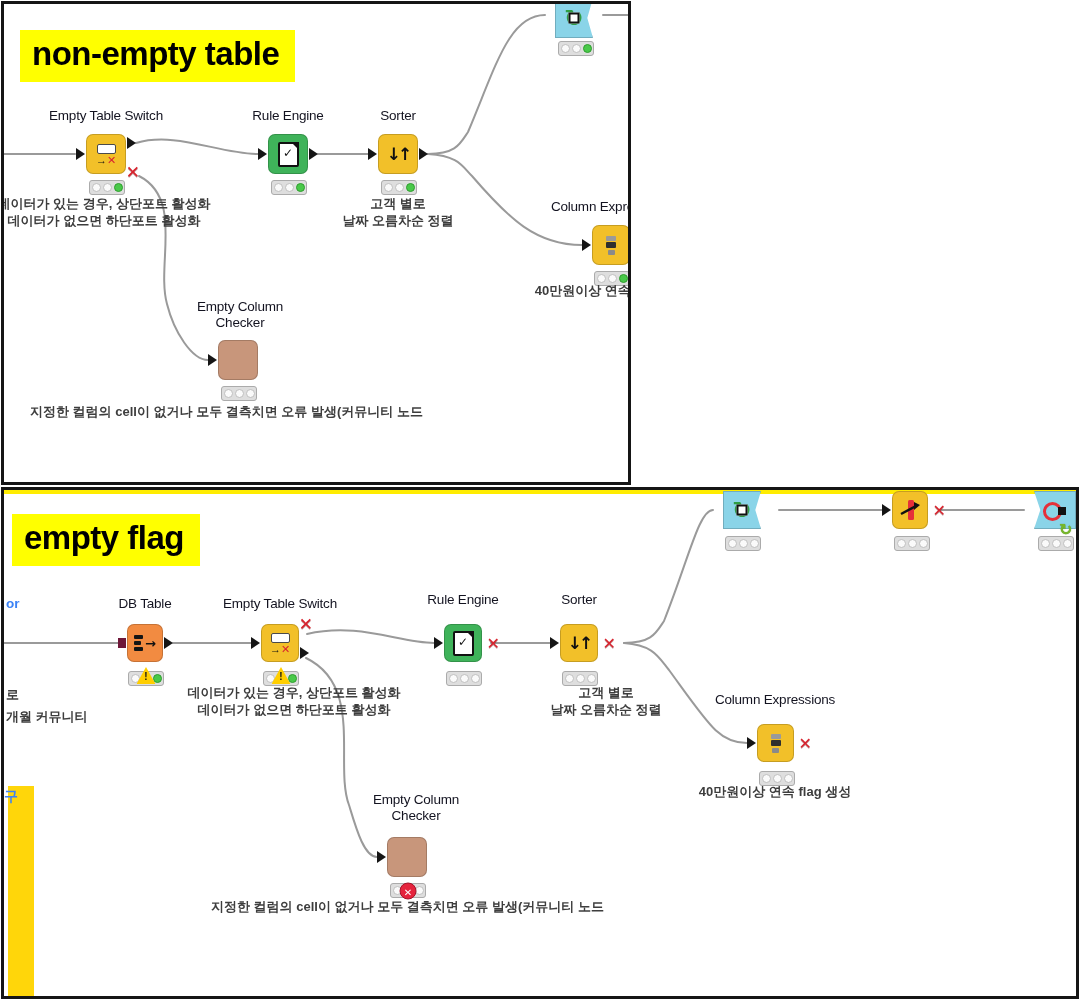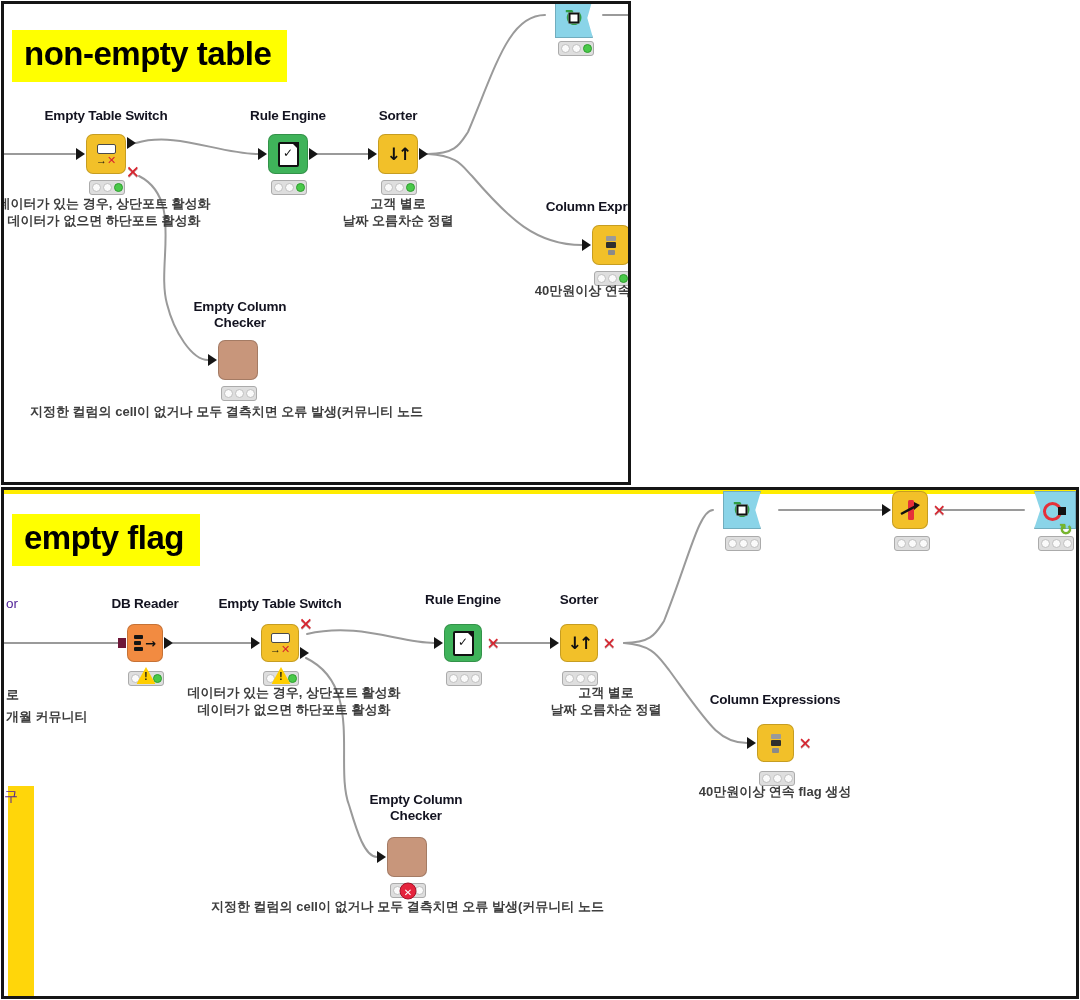--- a/index.html
+++ b/index.html
@@ -34,27 +34,27 @@
   .tl{position:absolute;width:34px;height:13px;background:#dedede;border:1px solid #ababab;
       border-radius:3px;display:flex;align-items:center;justify-content:center;gap:2px}
   .tl i{width:9px;height:9px;border-radius:50%;background:#fafafa;border:1px solid #bfbfbf;box-sizing:border-box}
   .tl.executed i:nth-child(3),.tl.warn i:nth-child(3){background:#49c949;border-color:#2f9e2f}
   .tl.warn::after{content:"!";position:absolute;left:50%;top:-5px;transform:translateX(-50%);
       width:19px;height:17px;background:#ffce00;clip-path:polygon(50% 0,100% 100%,0 100%);
       color:#111;font-weight:700;font-size:10px;line-height:20px;text-align:center}
   .tl.error::after{content:"✕";position:absolute;left:50%;top:50%;transform:translate(-50%,-50%);
       width:17px;height:17px;border-radius:50%;background:#e5243d;border:1px solid #a51228;
       color:#fff;font-weight:700;font-size:10px;line-height:17px;text-align:center;box-sizing:border-box}
-  .nl{position:absolute;text-align:center;font-weight:700;font-size:13.5px;line-height:16px;
+  .nl{position:absolute;text-align:center;font-weight:400;font-size:13.5px;line-height:16px;
       color:#131320;letter-spacing:-.2px;white-space:nowrap}
   .nl span{display:block}
   .ann{position:absolute;text-align:center;font-weight:700;font-size:13px;line-height:17px;
        color:#3d3d3d;white-space:nowrap}
   .ann.leftal{text-align:left}
-  .frag{position:absolute;font-weight:400;color:#4c1d95}
+  .frag{position:absolute;font-weight:700;color:#3b82f6}
   
   .ic-ets{display:flex;flex-direction:column;align-items:center;gap:1px}
   .ic-ets .r{width:17px;height:8px;background:#fff;border:1px solid #4a4a4a;border-radius:2px}
   .ic-ets .row{font-weight:900;font-size:11px;line-height:10px;color:#111;letter-spacing:0}
   .ic-ets .row b{color:#d8232e}
   .ic-doc{width:17px;height:21px;background:#fff;border:2px solid #111;border-radius:2px;
           font-weight:700;font-size:12px;line-height:19px;text-align:center;color:#111;position:relative}
   .ic-doc::after{content:"";position:absolute;top:-2px;right:-2px;
           border-style:solid;border-width:4px;border-color:#111 #111 transparent transparent}
   .ic-sort{font-family:"DejaVu Sans",sans-serif;font-weight:900;font-size:17px;color:#111;letter-spacing:-3px}
@@ -88,21 +88,21 @@
   <svg class="wires" width="624" height="478">
     <path d="M0,150 H71"></path>
     <path d="M132,139 C172,127 215,150 254,150"></path>
     <path d="M314,150 H364"></path>
     <path d="M424,150 C452,150 456,140 464,128 C492,62 505,11 541,11"></path>
     <path d="M599,11 H624"></path>
     <path d="M424,150 C455,152 458,162 468,172 C505,215 532,241 578,241"></path>
     <path d="M135,172 C180,195 152,260 163,300 C170,328 188,356 204,356"></path>
   </svg>
 
-  <div class="band" style="left:8px;top:26px">non-empty table</div>
+  <div class="band" style="left:16px;top:26px">non-empty table</div>
 
   <div class="nl" style="left:12px;top:104px;width:180px">Empty Table Switch</div>
   <div class="node yellow" style="left:82px;top:130px">
     <span class="ic-ets">
       <span class="r"></span>
         <span class="row">→<b>✕</b></span>
     </span>
     <i class="p in"></i>
     <i class="p out-top"></i>
     <span class="x botx">✕</span>
@@ -208,21 +208,21 @@
   </svg>
 
   <div class="band" style="left:8px;top:24px">empty flag</div>
 
   <div class="frag" style="left:2px;top:106px;font-size:13.5px">or</div>
   <div class="ann leftal" style="left:2px;top:196px">로</div>
   <div class="ann leftal" style="left:2px;top:218px">개월 커뮤니티</div>
   <div class="ybar" style="left:4px;top:296px;width:26px;height:210px"></div>
   <div class="frag" style="left:0;top:298px;font-size:14px">구</div>
 
-  <div class="nl" style="left:71px;top:106px;width:140px">DB Reader</div>
+  <div class="nl" style="left:71px;top:106px;width:140px">DB Table</div>
   <div class="node orange" style="left:123px;top:134px;width:36px;height:38px">
     <span class="ic-dbr">
       <span class="bars">
           <b style="width:9px"></b>
           <b style="width:7px"></b>
           <b style="width:9px"></b>
         </span>
       <span class="arrow">→</span>
     </span>
     <i class="sqport"></i>

